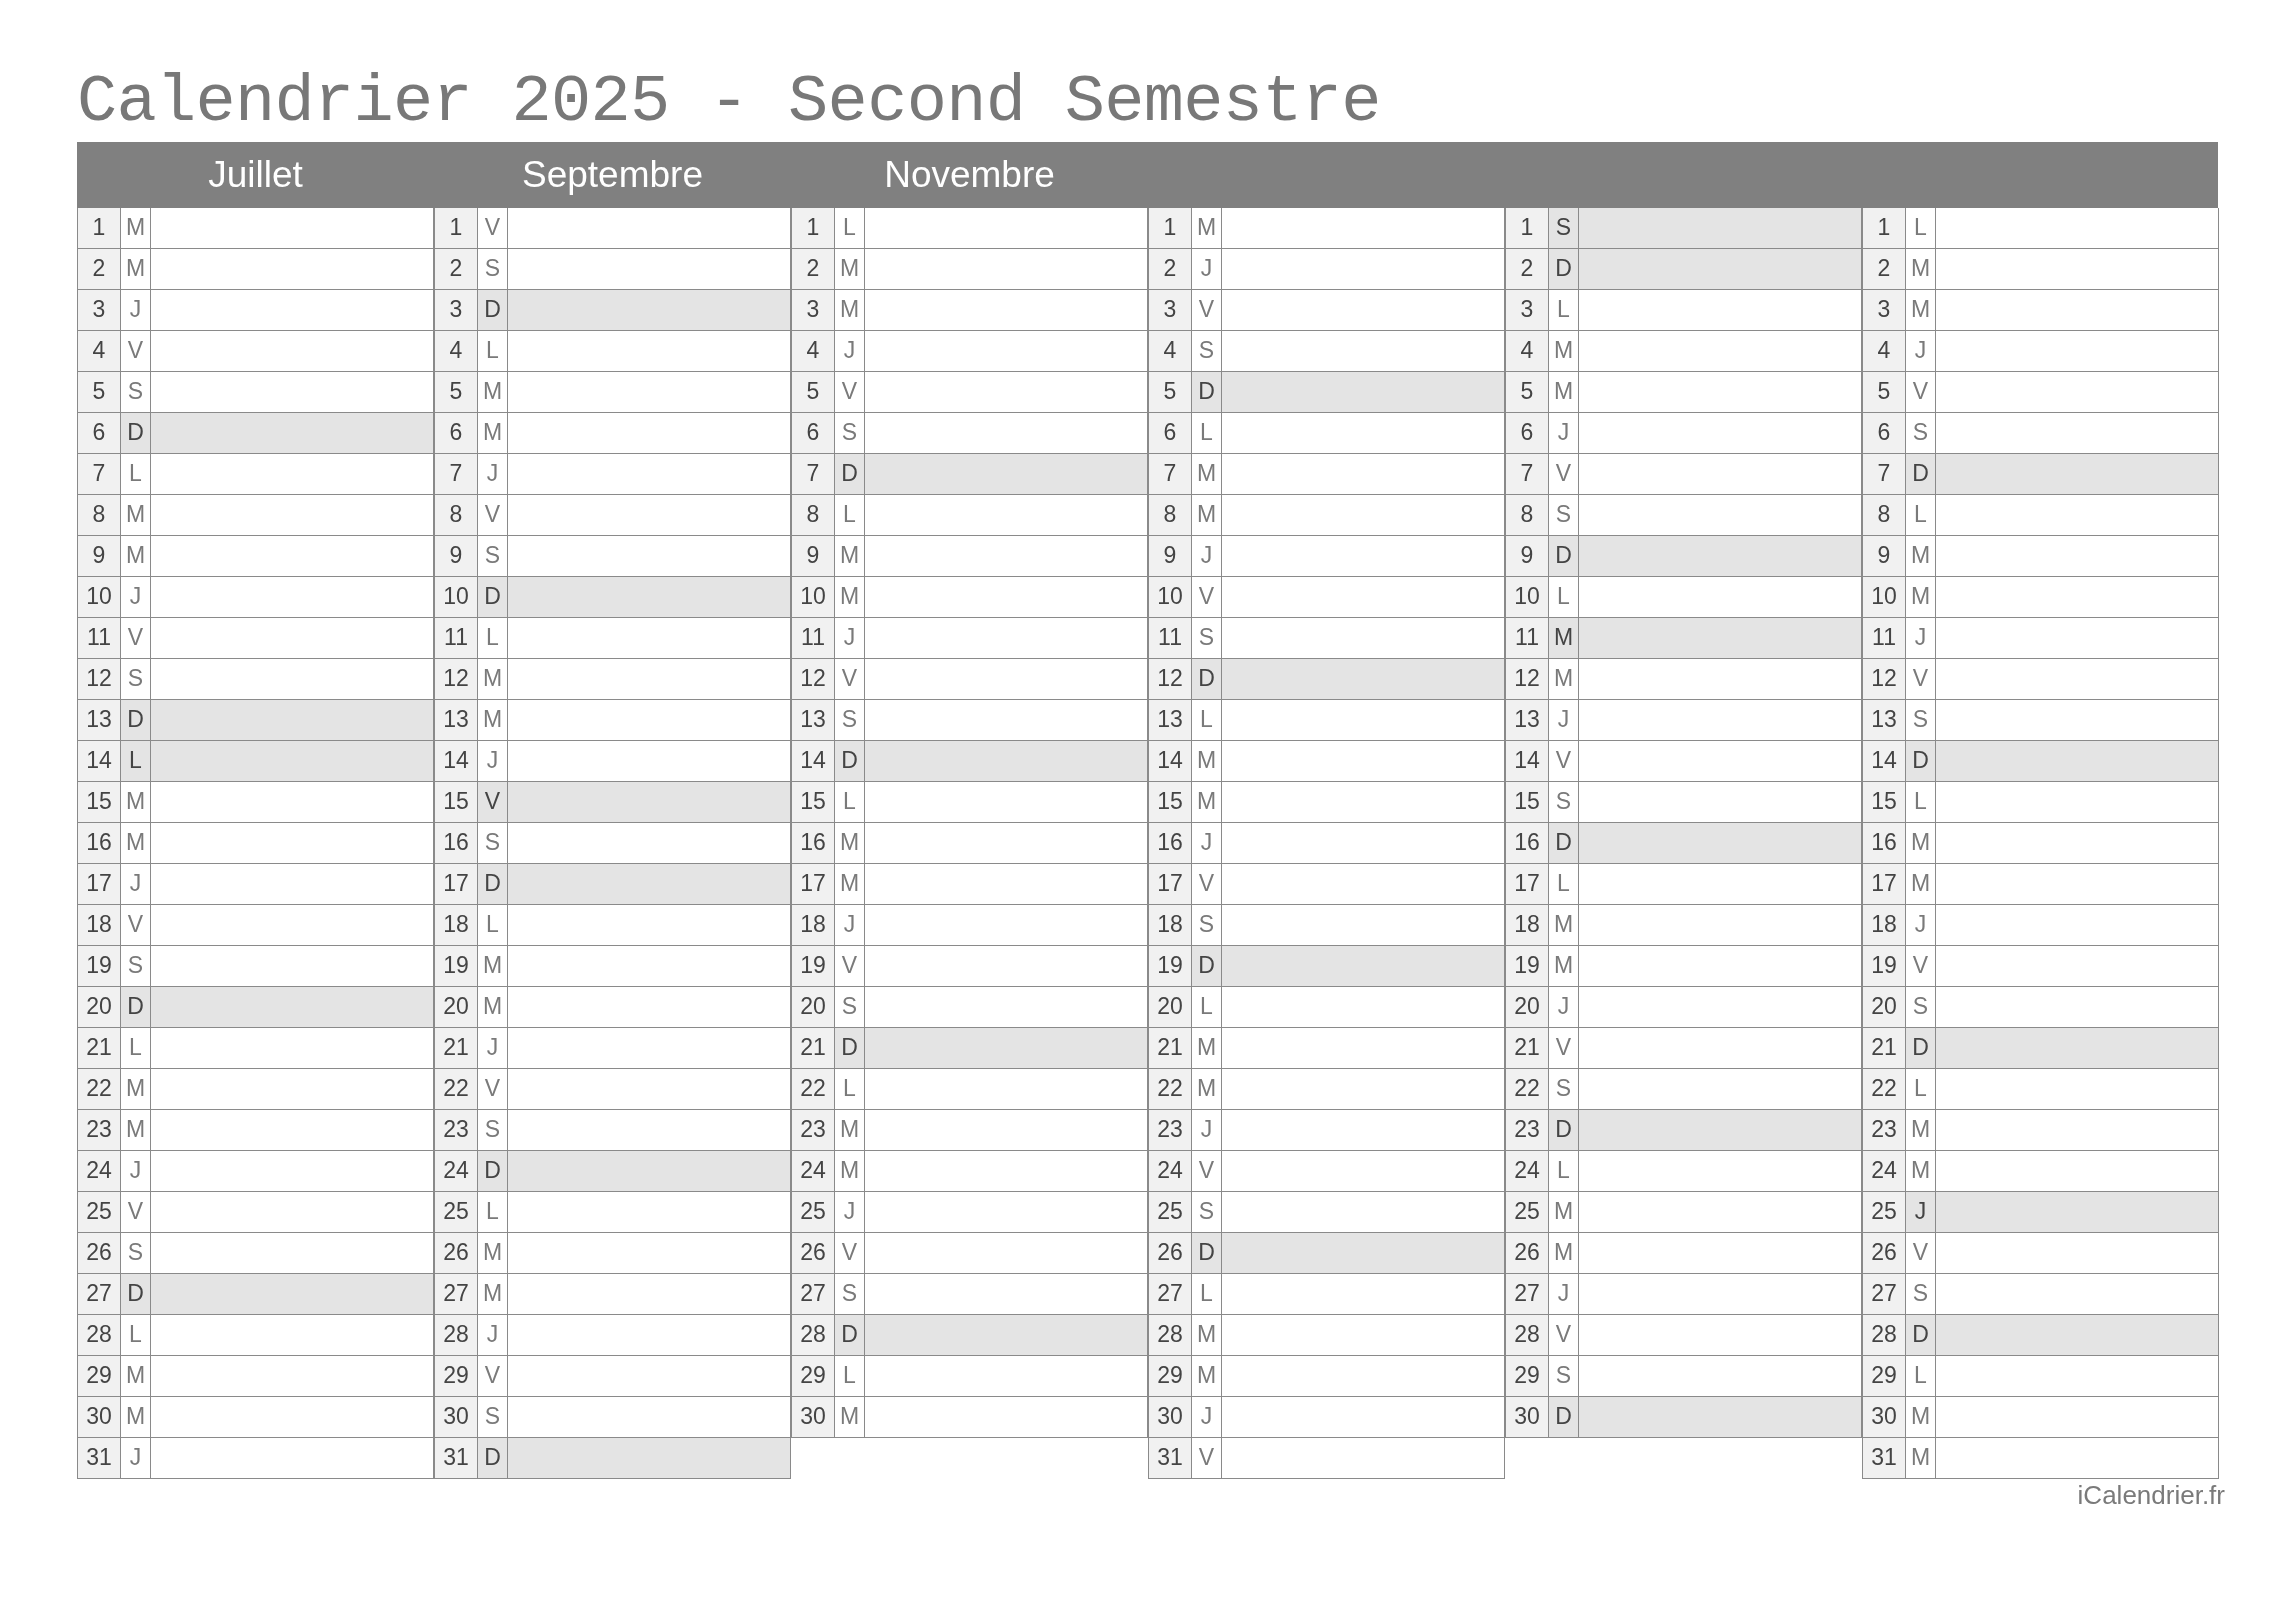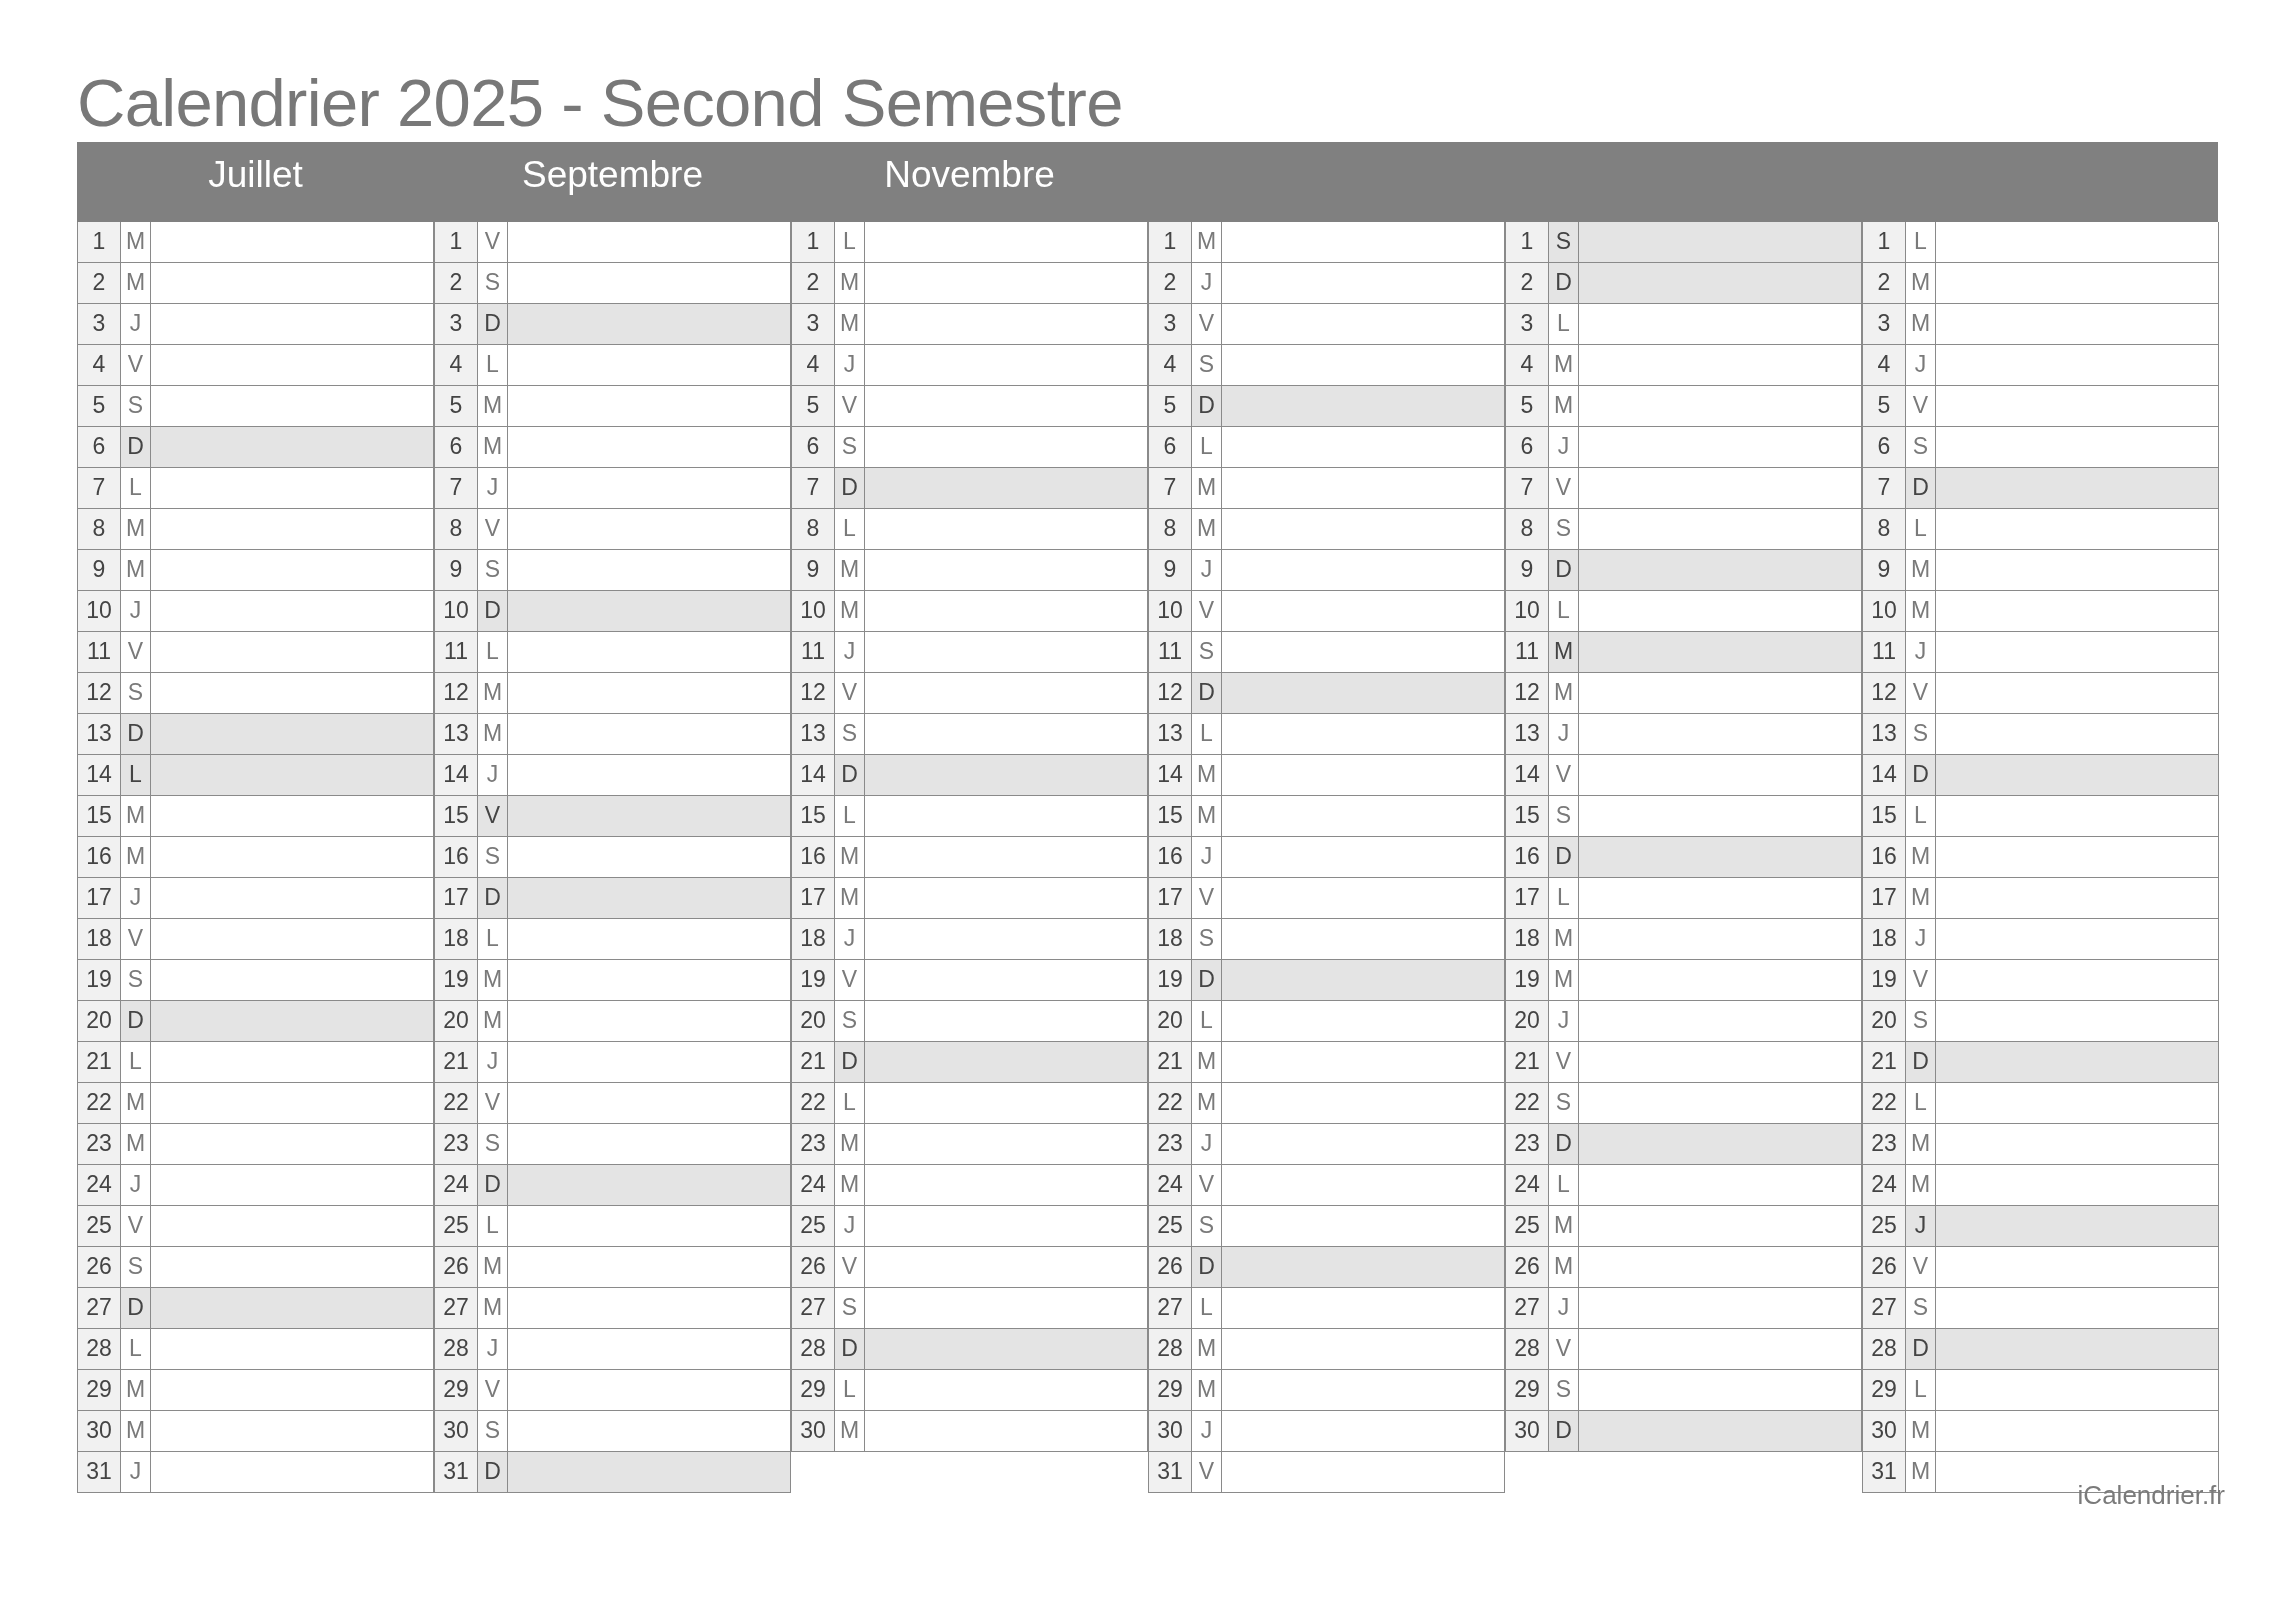--- a/index.html
+++ b/index.html
@@ -1,21 +1,21 @@
 <!DOCTYPE html>
 <html style="font-size:10.5px"><head>
 <meta charset="utf-8">
 <style>
   html, body { margin:0; padding:0; background:#ffffff; }
   body { width:2295px; height:1622px; position:relative; overflow:hidden;
          font-family:"Liberation Sans", "DejaVu Sans", sans-serif; }
   .title { position:absolute; left:77px; top:63px; font-size:67px; line-height:79px;
-           color:#787878; white-space:nowrap; letter-spacing:-0.7px; }
+           color:#787878; white-space:nowrap; letter-spacing:-0.7px;font-family:Liberation Mono, monospace; }
   .table { position:absolute; left:77px; top:142px; width:2141px; }
-  .header { display:flex; height:80px; background:#808080; }
+  .header { display:flex; height:66px; background:#808080; }
   .header .hcell { flex:0 0 357px; text-align:center; color:#ffffff; font-size:37px;
                    line-height:66px; }
   .cols { display:flex; align-items:flex-start; }
   .month { flex:0 0 357px; box-sizing:border-box; }
   .row { display:flex; height:41px; box-sizing:border-box; }
   .cell { box-sizing:border-box; border-right:1.3px solid #8a8a8a; border-bottom:1.3px solid #8a8a8a;
           height:41px; }
   .num { flex:0 0 44px; background:#f1f1f1; border-left:1.3px solid #8a8a8a; color:#444;
          font-size:23px; line-height:39px; text-align:center; }
   .letter { flex:0 0 30px; color:#7a7a7a; font-size:23px; line-height:39px; text-align:center; background:#fff; }

